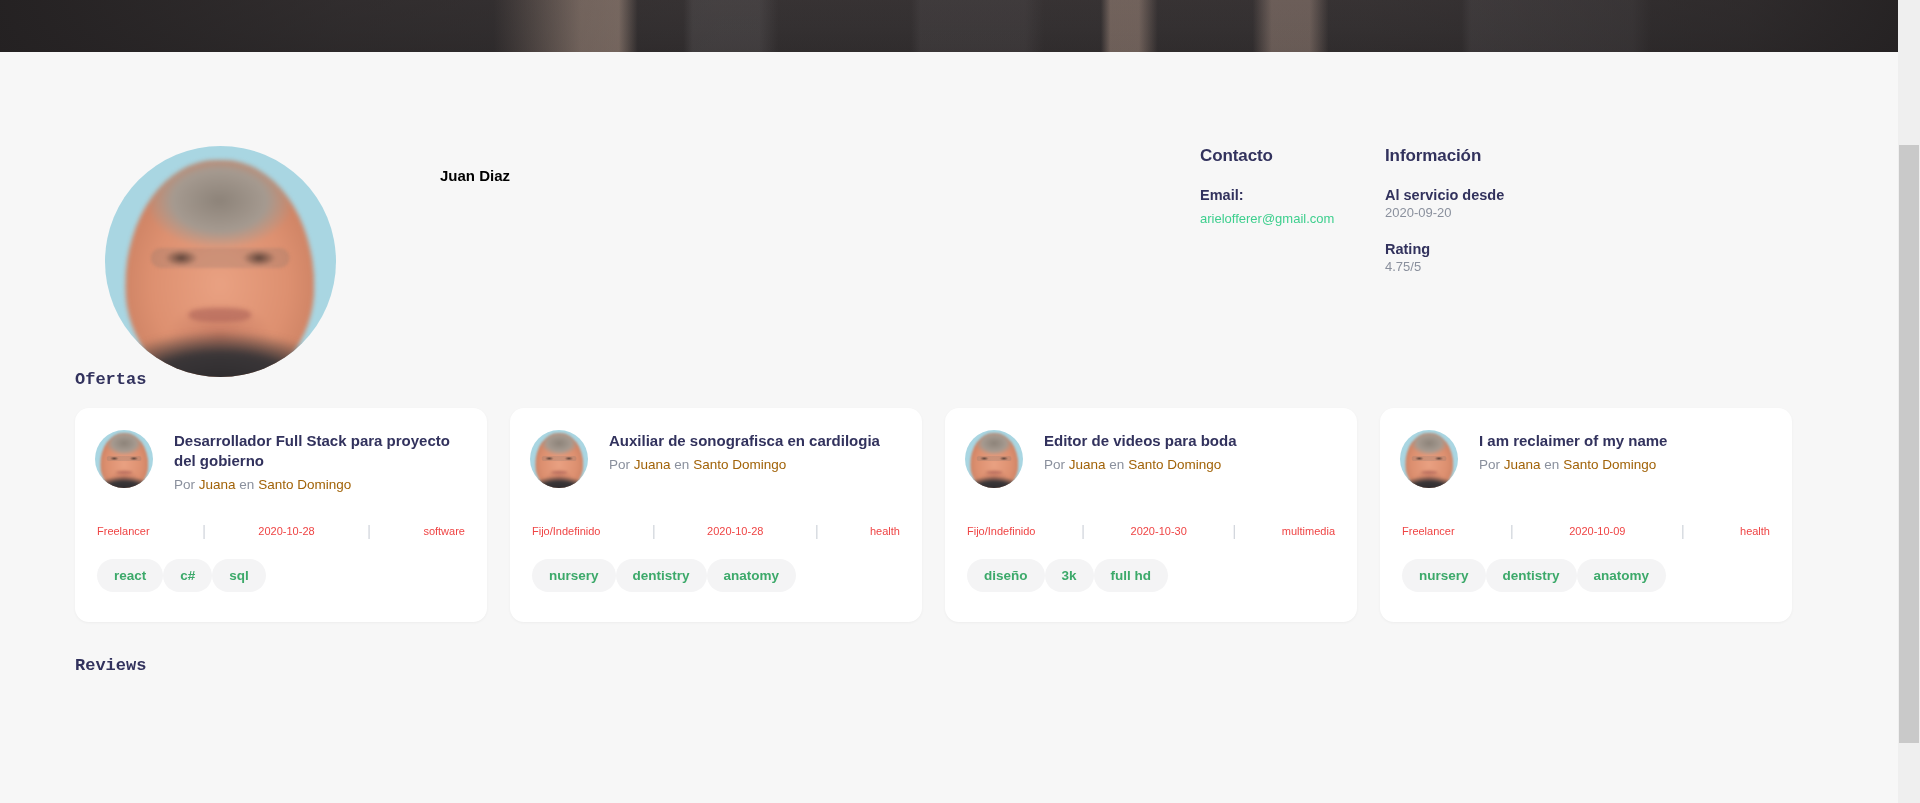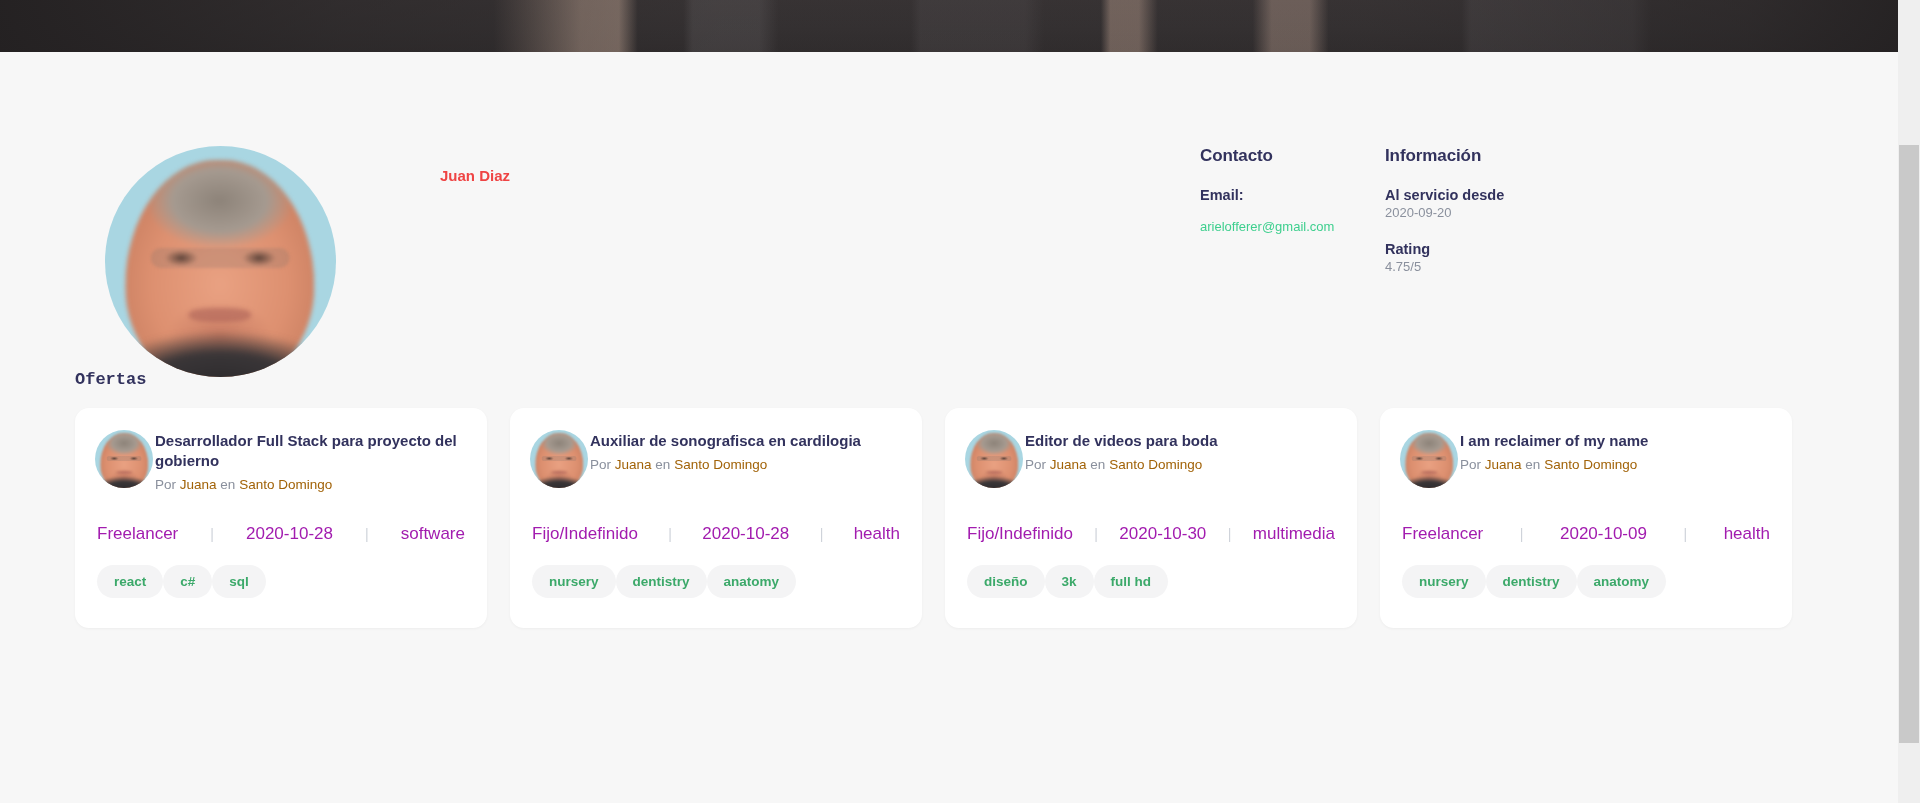--- a/index.html
+++ b/index.html
@@ -155,21 +155,21 @@
 
   .section-title {
     font-size: 17px;
     font-weight: 700;
     color: #32325d;
     letter-spacing: -0.1px;
   }
   .bio-name {
     font-size: 15px;
     font-weight: 700;
-    color: #ef4444;
+    color: #000000;
     margin-top: 21px;
   }
   .bio-line {
     font-size: 13.5px;
     color: #8a909d;
     margin-top: 22px;
     font-weight: 400;
   }
 
   .field-label {
@@ -181,21 +181,21 @@
   }
   .field-value {
     font-size: 13px;
     color: #8a909d;
     margin-top: 2px;
   }
   .field-link {
     font-size: 13px;
     color: #3ecf8e;
     text-decoration: none;
-    margin-top: 16px;
+    margin-top: 8px;
     display: block;
   }
 
   
   .ofertas-wrap { padding: 0 0 0 75px; }
   .block-title {
     font-size: 17px;
     font-weight: 700;
     color: #32325d;
     margin-bottom: 19px;
@@ -209,21 +209,21 @@
   .card {
     width: 412px;
     background: #ffffff;
     border-radius: 14px;
     padding: 22px 20px 30px 20px;
     box-shadow: 0 1px 3px rgba(0,0,0,0.045);
   }
   .card-head {
     display: flex;
     align-items: flex-start;
-    gap: 2px;
+    gap: 21px;
     min-height: 76px;
   }
   .card-avatar {
     width: 58px;
     height: 58px;
     border-radius: 50%;
     overflow: hidden;
     position: relative;
     background: #a9d6e2;
     flex: none;
@@ -251,22 +251,22 @@
   }
 
   .card-meta {
     display: flex;
     align-items: center;
     justify-content: space-between;
     margin-top: 18px;
     padding: 0 2px;
   }
   .meta-item {
-    font-size: 17px;
-    color: #a21caf;
+    font-size: 11px;
+    color: #ef4444;
     white-space: nowrap;
   }
   .meta-sep {
     color: #cfd3da;
     font-size: 14px;
     line-height: 1;
   }
 
   .card-tags {
     display: flex;
@@ -455,19 +455,20 @@
           <div class="card-tags">
             <span class="tag">nursery</span>
             <span class="tag">dentistry</span>
             <span class="tag">anatomy</span>
           </div>
         </div>
       </div>
   </div>
 
   <div class="reviews-wrap">
+    <div class="block-title">Reviews</div>
   </div>
 
 </div>
 
 <div class="scrollbar-track">
   <div class="scrollbar-thumb"></div>
 </div>
 
 </body></html>

